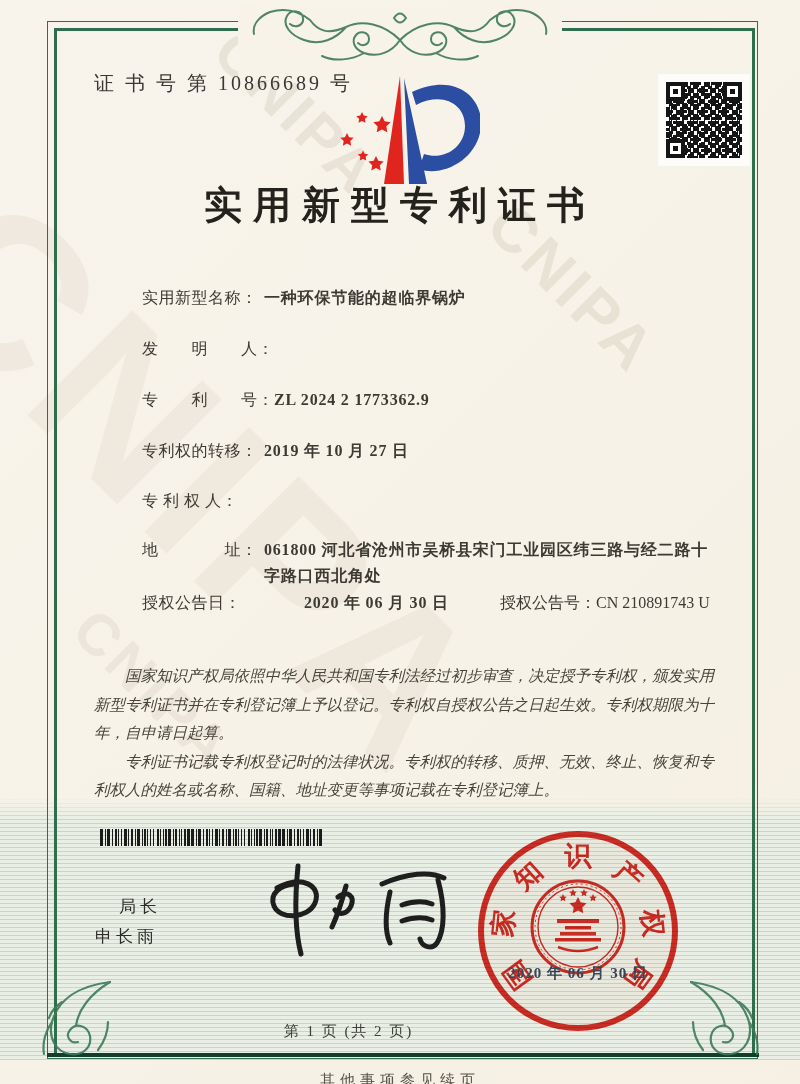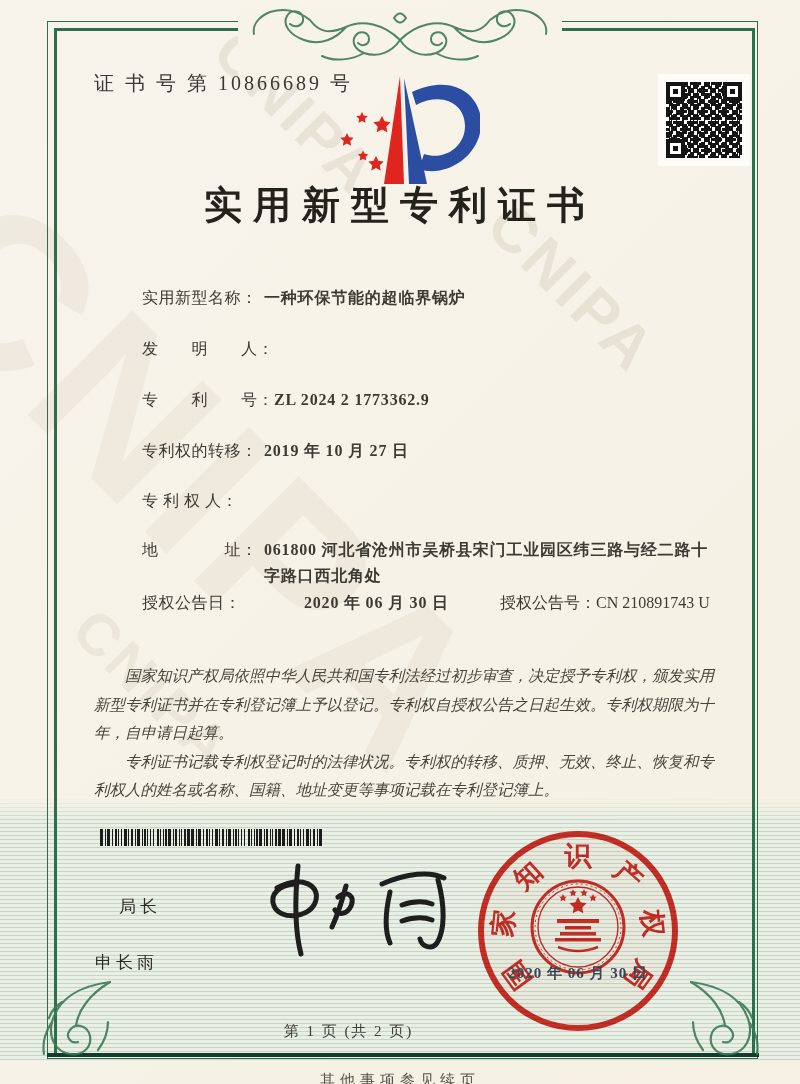--- a/index.html
+++ b/index.html
@@ -49,21 +49,21 @@
   .r6{top:537px}.r6 .val{max-width:455px;}
   .grant{top:590px;gap:40px;}
   .grant .pair2{position:absolute;left:358px;top:0;display:flex;white-space:pre;justify-content:center;}
   
   .paras{position:absolute;left:94px;top:630px;width:620px;z-index:4;font-size:15.5px;line-height:28.5px;
       color:#46443b;text-align:justify;font-style:italic;margin-top:32px;}
   .paras p{margin:0;text-indent:2em;}
   
   .barcode{position:absolute;left:100px;top:829px;z-index:4;}
   .sig-title{position:absolute;left:95px;top:895px;font-size:17px;letter-spacing:4px;color:#2e2c27;z-index:4;margin-left:24px;}
-  .sig-name{position:absolute;left:95px;top:951px;font-size:17px;letter-spacing:4px;color:#2e2c27;z-index:4;}
+  .sig-name{position:absolute;left:95px;top:925px;font-size:17px;letter-spacing:4px;color:#2e2c27;z-index:4;}
   .signature{position:absolute;left:222px;top:856px;z-index:4;}
   .seal{position:absolute;left:468px;top:821px;z-index:6;mix-blend-mode:multiply;opacity:.95;}
   .page-info{position:absolute;left:0;top:1022px;width:697px;text-align:center;font-size:15px;
       letter-spacing:2px;color:#3f3d37;z-index:4;}
   .cut-note{position:absolute;left:0;top:1071px;width:800px;text-align:center;font-size:15px;
       letter-spacing:5px;color:#55524a;z-index:4;}
 </style>
 </head>
 <body>
 

